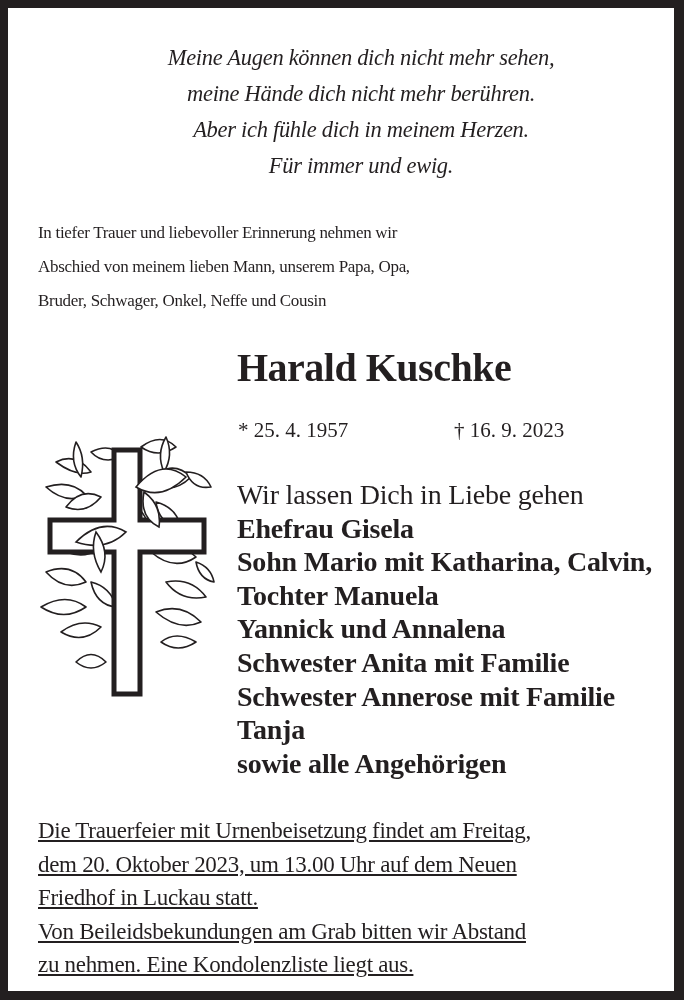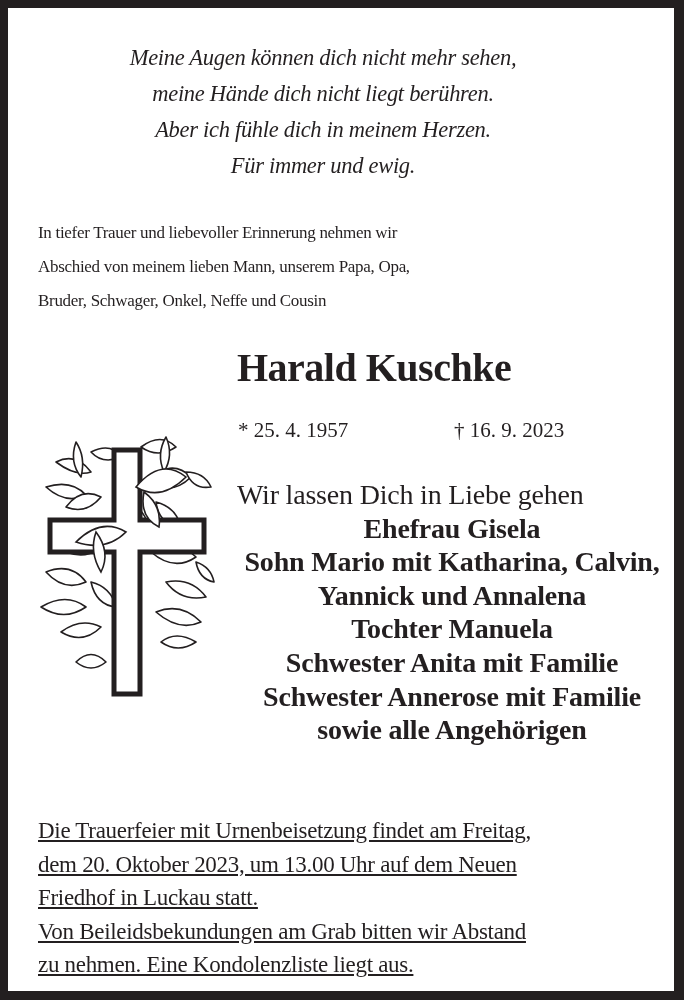--- a/index.html
+++ b/index.html
@@ -1,38 +1,38 @@
 <!DOCTYPE html>
 <html><head>
 <meta charset="utf-8">
 <style>
   html, body { margin:0; padding:0; }
   body { width:684px; height:1000px; background:#231f20; position:relative; overflow:hidden; }
   .card { position:absolute; left:8px; top:8px; width:666px; height:983px; background:#fff; }
   .serif { font-family:"Liberation Serif", "DejaVu Serif", serif; color:#231f20; }
-  .poem { position:absolute; left:0; top:32px; width:630px; text-align:center; font-style:italic; font-size:22.5px; line-height:36px; letter-spacing:-0.3px; }
+  .poem { position:absolute; left:0; top:32px; width:630px; text-align:center; font-style:italic; font-size:22.5px; line-height:36px; letter-spacing:-0.3px;padding-left:38px; }
   .intro { position:absolute; left:30px; top:208px; width:620px; font-size:17px; line-height:34px; letter-spacing:-0.3px; }
   .name { position:absolute; left:229px; top:330px; font-size:40px; font-weight:bold; letter-spacing:-0.5px; line-height:60px; }
   .dates { position:absolute; left:230px; top:407px; font-size:21px; line-height:30px; }
   .dates .d1 { position:absolute; left:0; white-space:nowrap;text-align:right; }
   .dates .d2 { position:absolute; left:208px; white-space:nowrap;margin-left:8px; }
   .cross { position:absolute; left:28px; top:424px; width:180px; height:270px; }
   .family { position:absolute; left:229px; top:470px; width:430px; font-size:28px; line-height:33.6px; letter-spacing:-0.2px; }
-  .family .b { font-weight:bold;text-align:center; }
+  .family .b { font-weight:bold; }
   .footer { position:absolute; left:30px; top:806px; width:630px; font-size:23px; line-height:33.6px; letter-spacing:-0.3px;text-decoration:underline; }
   .line { display:block; white-space:nowrap; }
 </style>
 </head>
 <body>
 
 <div class="card">
 
   <div class="poem serif">
     <span class="line">Meine Augen können dich nicht mehr sehen,</span>
-    <span class="line">meine Hände dich nicht liegt berühren.</span>
+    <span class="line">meine Hände dich nicht mehr berühren.</span>
     <span class="line">Aber ich fühle dich in meinem Herzen.</span>
     <span class="line">Für immer und ewig.</span>
   </div>
 
   <div class="intro serif">
     <span class="line">In tiefer Trauer und liebevoller Erinnerung nehmen wir</span>
     <span class="line">Abschied von meinem lieben Mann, unserem Papa, Opa,</span>
     <span class="line">Bruder, Schwager, Onkel, Neffe und Cousin</span>
   </div>
 
@@ -78,24 +78,25 @@
       <path d="M108 60 q-5 25 15 35 q3 -22 -15 -35z"></path>
       <path d="M40 110 q25 -25 50 -10 q-20 20 -50 10z"></path>
       <path d="M60 100 q15 20 5 40 q-12 -20 -5 -40z"></path>
     </g>
   </svg>
 
   <div class="family serif">
     <span class="line">Wir lassen Dich in Liebe gehen</span>
     <span class="line b">Ehefrau Gisela</span>
     <span class="line b">Sohn Mario mit Katharina, Calvin,</span>
+    <span class="line b">Tochter Manuela</span>
     <span class="line b">Yannick und Annalena</span>
-    <span class="line b">Tochter Manuela</span>
     <span class="line b">Schwester Anita mit Familie</span>
     <span class="line b">Schwester Annerose mit Familie</span>
+    <span class="line b">Tanja</span>
     <span class="line b">sowie alle Angehörigen</span>
   </div>
 
   <div class="footer serif">
     <span class="line">Die Trauerfeier mit Urnenbeisetzung findet am Freitag,</span>
     <span class="line">dem 20. Oktober 2023, um 13.00 Uhr auf dem Neuen</span>
     <span class="line">Friedhof in Luckau statt.</span>
     <span class="line">Von Beileidsbekundungen am Grab bitten wir Abstand</span>
     <span class="line">zu nehmen. Eine Kondolenzliste liegt aus.</span>
   </div>

